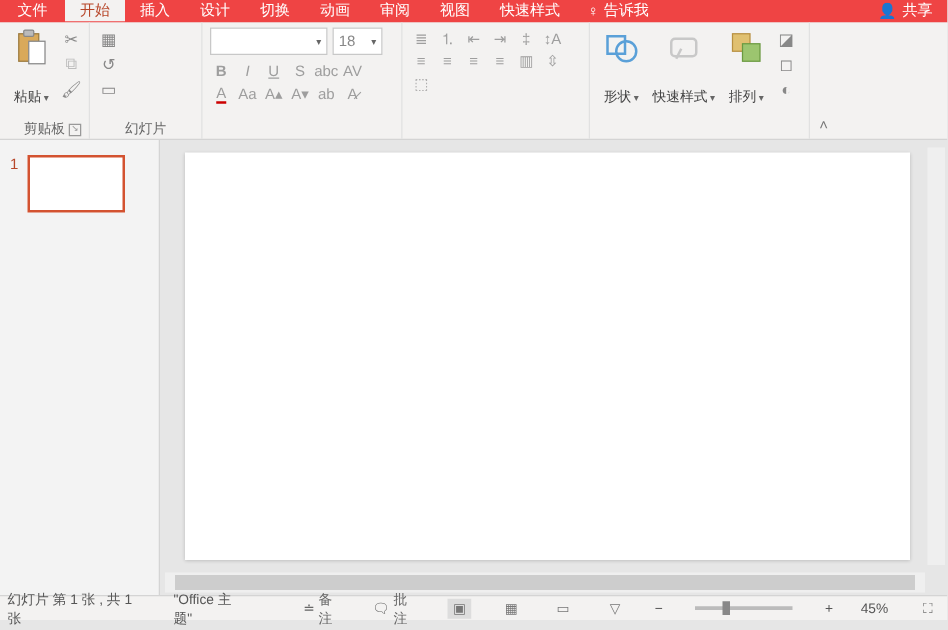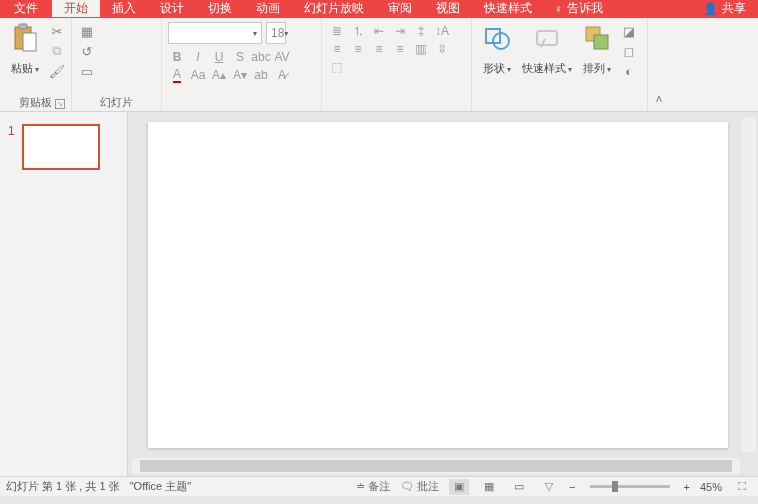--- a/index.html
+++ b/index.html
@@ -10,64 +10,63 @@
 .tab.file{padding:0 14px}
 .tellme{display:flex;align-items:center;gap:4px;padding:0 10px}
 .share{margin-left:auto;display:flex;align-items:center;gap:4px;padding:0 12px}
 .ribbon{height:94px;background:#f3f2f1;border-bottom:1px solid #d4d4d4;display:flex}
 .group{display:flex;flex-direction:column;border-right:1px solid #e1e1e1;padding:2px 4px 0 4px;position:relative}
 .group-body{flex:1;display:flex;align-items:flex-start}
 .group-label{height:18px;text-align:center;font-size:11px;color:#666;display:flex;align-items:center;justify-content:center;position:relative}
 .dlaunch{position:absolute;right:2px;bottom:2px;width:10px;height:10px;border:1px solid #999;font-size:7px;line-height:7px;color:#999;text-align:center}
 .bigbtn{display:flex;flex-direction:column;align-items:center;justify-content:flex-end;padding:2px 4px;min-width:42px;cursor:pointer}
 .bigbtn .ico{width:28px;height:32px;display:flex;align-items:center;justify-content:center}
-.bigbtn .lbl{font-size:11px;color:#444;text-align:center;line-height:13px;margin-top:8px}
+.bigbtn .lbl{font-size:11px;color:#444;text-align:center;line-height:13px;margin-top:18px}
 .drop{font-size:8px;color:#666;margin-left:2px}
 .col{display:flex;flex-direction:column;gap:2px;padding:2px}
 .smallbtn{width:18px;height:18px;display:flex;align-items:center;justify-content:center;color:#888;cursor:pointer;font-size:13px}
 .fontbox{display:flex;gap:4px;margin-bottom:4px}
 .combo{height:22px;border:1px solid #c8c8c8;background:#fff;display:flex;align-items:center;padding:0 4px;color:#888;font-size:12px}
 .combo.font{width:94px;justify-content:flex-end}
-.combo.size{width:20px}
+.combo.size{width:40px}
 .combo .ar{margin-left:auto;font-size:8px;color:#666}
 .row{display:flex;gap:3px;align-items:center}
 .ribico{width:18px;height:18px;display:flex;align-items:center;justify-content:center;color:#9e9e9e;font-size:12px;cursor:pointer}
 .disabled{color:#bdbdbd}
 .collapse{width:22px;display:flex;align-items:flex-end;justify-content:center;padding-bottom:4px;color:#777;cursor:pointer}
 .workspace{display:flex;height:364px;background:#e6e6e6}
 .thumbs{width:128px;background:#f3f3f3;border-right:1px solid #d4d4d4;padding:12px 8px}
 .thumb-wrap{display:flex;gap:6px}
 .thumb-num{color:#b7472a;font-size:12px;width:8px}
 .thumb{width:78px;height:46px;background:#fff;border:2px solid #d35230}
 .canvas-area{flex:1;position:relative;display:flex;flex-direction:column}
 .canvas-scroll{flex:1;display:flex;align-items:center;justify-content:center;padding:10px 20px 10px 10px}
 .slide{width:580px;height:326px;background:#fff;box-shadow:0 1px 3px rgba(0,0,0,.2)}
 .vscroll{position:absolute;right:2px;top:6px;bottom:24px;width:14px;background:#efefef}
 .hscroll{height:16px;background:#efefef;margin:0 18px 2px 4px;position:relative}
 .hscroll-thumb{position:absolute;left:8px;right:8px;top:2px;bottom:2px;background:#cdcdcd}
-.statusbar{height:20px;background:#f3f2f1;border-top:1px solid #d4d4d4;display:flex;align-items:center;font-size:11px;color:#555;padding:0 6px;gap:10px}
+.statusbar{height:20px;background:#f3f2f1;border-top:1px solid #d4d4d4;display:flex;align-items:center;font-size:11px;color:#555;padding:0 6px;gap:22px}
 .statusbar .spacer{flex:1}
 .sbtn{display:flex;align-items:center;gap:3px;cursor:pointer;color:#666}
 .viewbtn{width:20px;height:16px;display:flex;align-items:center;justify-content:center;color:#777;cursor:pointer}
 .viewbtn.active{background:#ddd}
 .zoom-slider{width:80px;height:3px;background:#bbb;position:relative;margin:0 4px}
 .zoom-slider .knob{position:absolute;left:22px;top:-4px;width:6px;height:11px;background:#888}
 svg{display:block}
 </style>
 </head>
 <body>
 
 <div class="tabbar">
   <div class="tab file">文件</div>
   <div class="tab active">开始</div>
   <div class="tab">插入</div>
   <div class="tab">设计</div>
   <div class="tab">切换</div>
   <div class="tab">动画</div>
-  <div class="tab">幻灯片放映</div>
   <div class="tab">审阅</div>
   <div class="tab">视图</div>
   <div class="tab">快速样式</div>
   <div class="tellme">
     <span>♀</span>
     <span>告诉我</span>
   </div>
   <div class="share">
     <span>👤</span>
     <span>共享</span>

